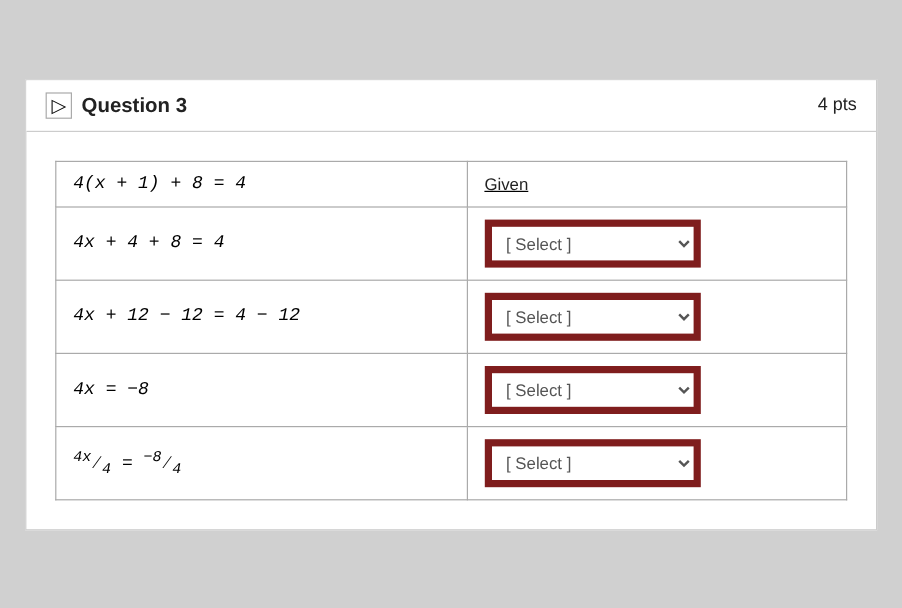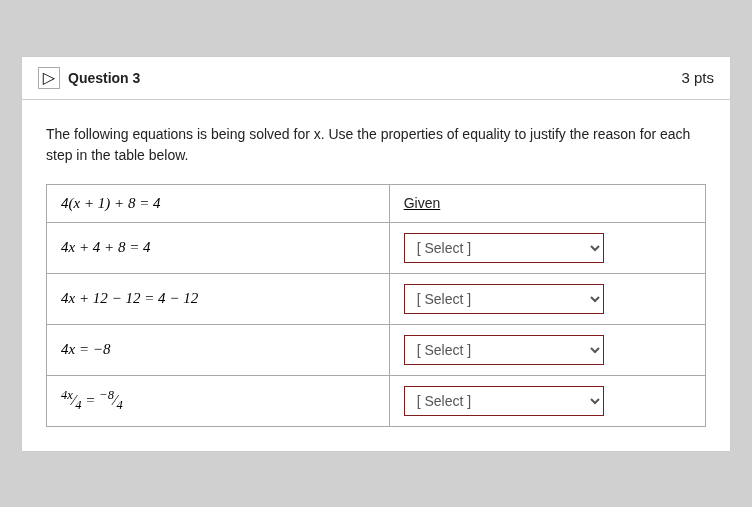--- a/index.html
+++ b/index.html
@@ -21,21 +21,21 @@
     }
     .question-header {
       display: flex;
       align-items: center;
       justify-content: space-between;
       border-bottom: 1px solid #ccc;
       padding: 10px 16px;
       background: #fff;
     }
     .question-title {
-      font-size: 14px;
+      font-size: 17px;
       font-weight: bold;
       color: #222;
     }
     .question-pts {
       font-size: 15px;
       color: #222;
     }
     .arrow-icon {
       width: 22px;
       height: 22px;
@@ -77,48 +77,47 @@
     }
     td.reason {
       width: 48%;
       text-decoration: underline;
     }
     .reason-text {
       color: #222;
       font-size: 14px;
     }
     select.reason-select {
-      width: 200px;
+      width: 180px;
       padding: 5px 8px;
       font-size: 14px;
-      border: 1px solid #7f1d1d;
+      border: 6px solid #7f1d1d;
       background: #fff;
       color: #555;
       appearance: auto;
     }
     .math {
-      font-family: Liberation Serif, serif;
+      font-family: Liberation Mono, monospace;
       font-size: 15px;
     }
   </style>
 </head>
 <body>
 
 <div class="card">
   <div class="question-header">
     <div class="question-header-left">
       <div class="arrow-icon">
         <span>▷</span>
       </div>
       <span class="question-title">Question 3</span>
     </div>
-    <span class="question-pts">3 pts</span>
+    <span class="question-pts">4 pts</span>
   </div>
   <div class="question-body">
-    <p class="instruction">The following equations is being solved for x. Use the properties of equality to justify the reason for each step in the table below.</p>
     <table>
       <tbody id="table-body">
       <tr>
             <td class="equation math">4(<i>x</i> + 1) + 8 = 4</td>
             <td class="reason"><span class="reason-text">Given</span></td>
           </tr>
           <tr>
             <td class="equation math">4<i>x</i> + 4 + 8 = 4</td>
             <td class="reason"><select class="reason-select"><option value="[ Select ]">[ Select ]</option><option value="Distributive Property">Distributive Property</option><option value="Addition Property of Equality">Addition Property of Equality</option><option value="Subtraction Property of Equality">Subtraction Property of Equality</option><option value="Multiplication Property of Equality">Multiplication Property of Equality</option><option value="Division Property of Equality">Division Property of Equality</option><option value="Equivalent Equations">Equivalent Equations</option><option value="Given">Given</option></select></td>
           </tr>

